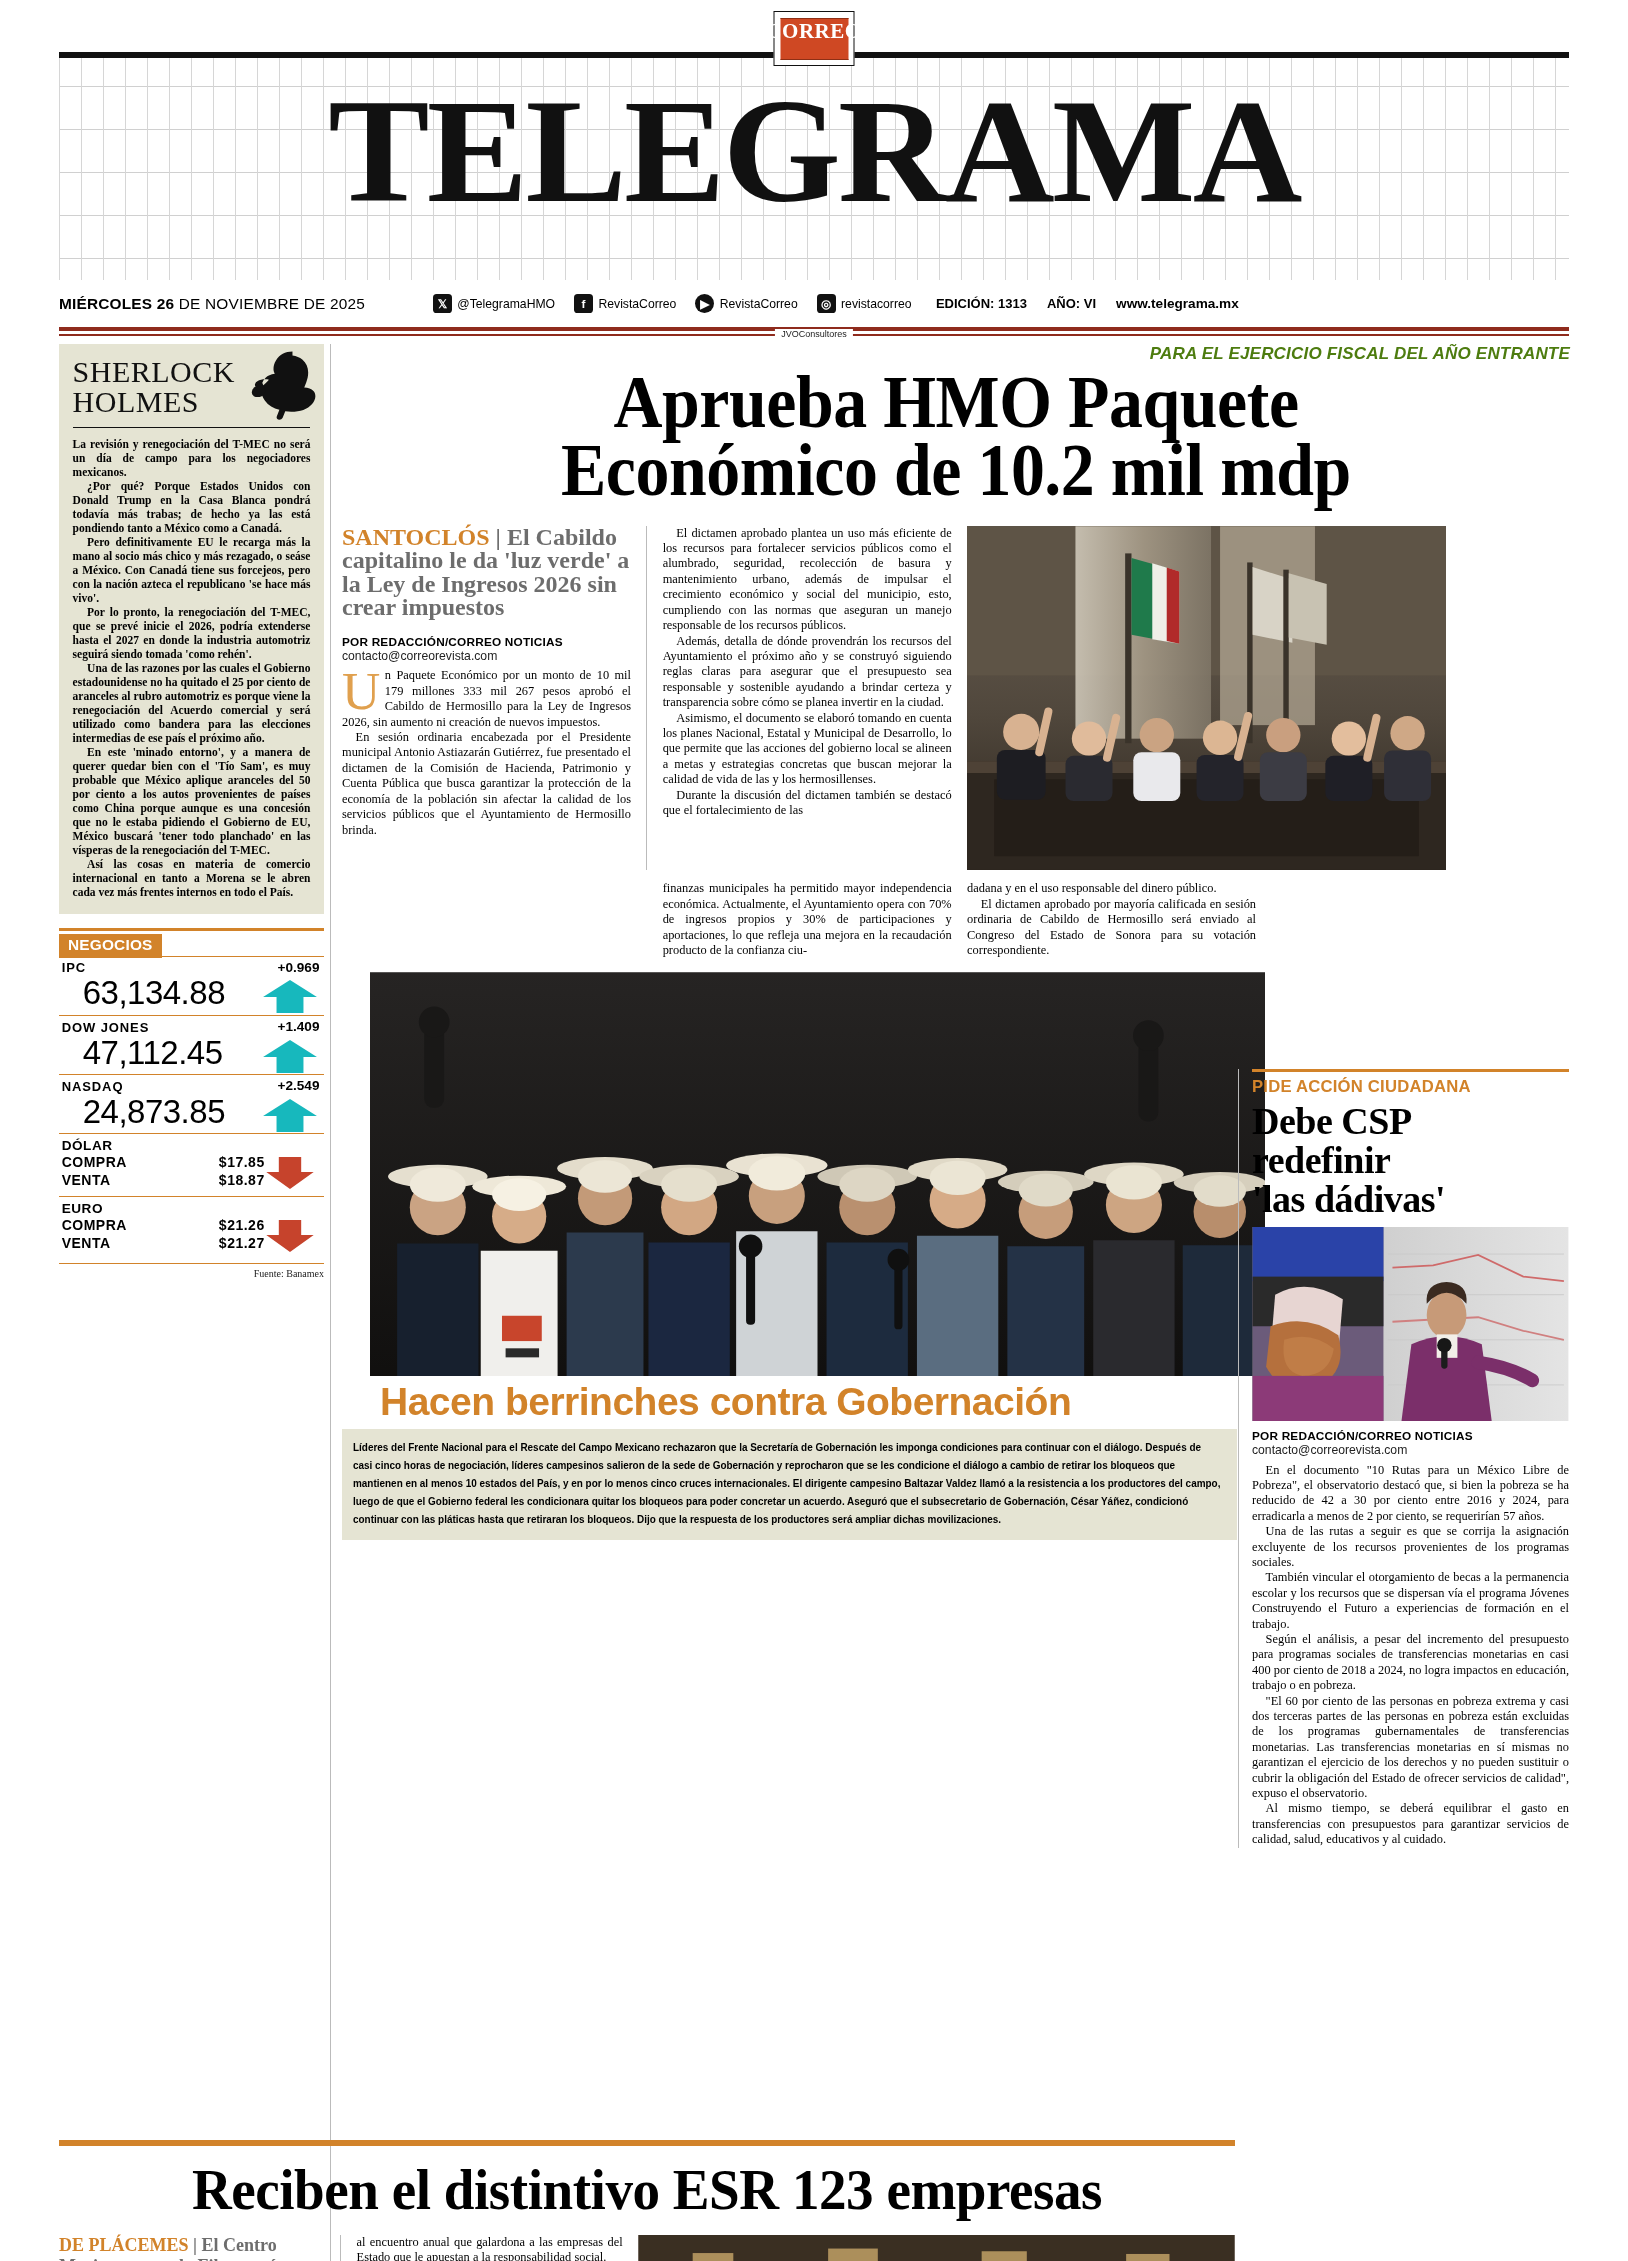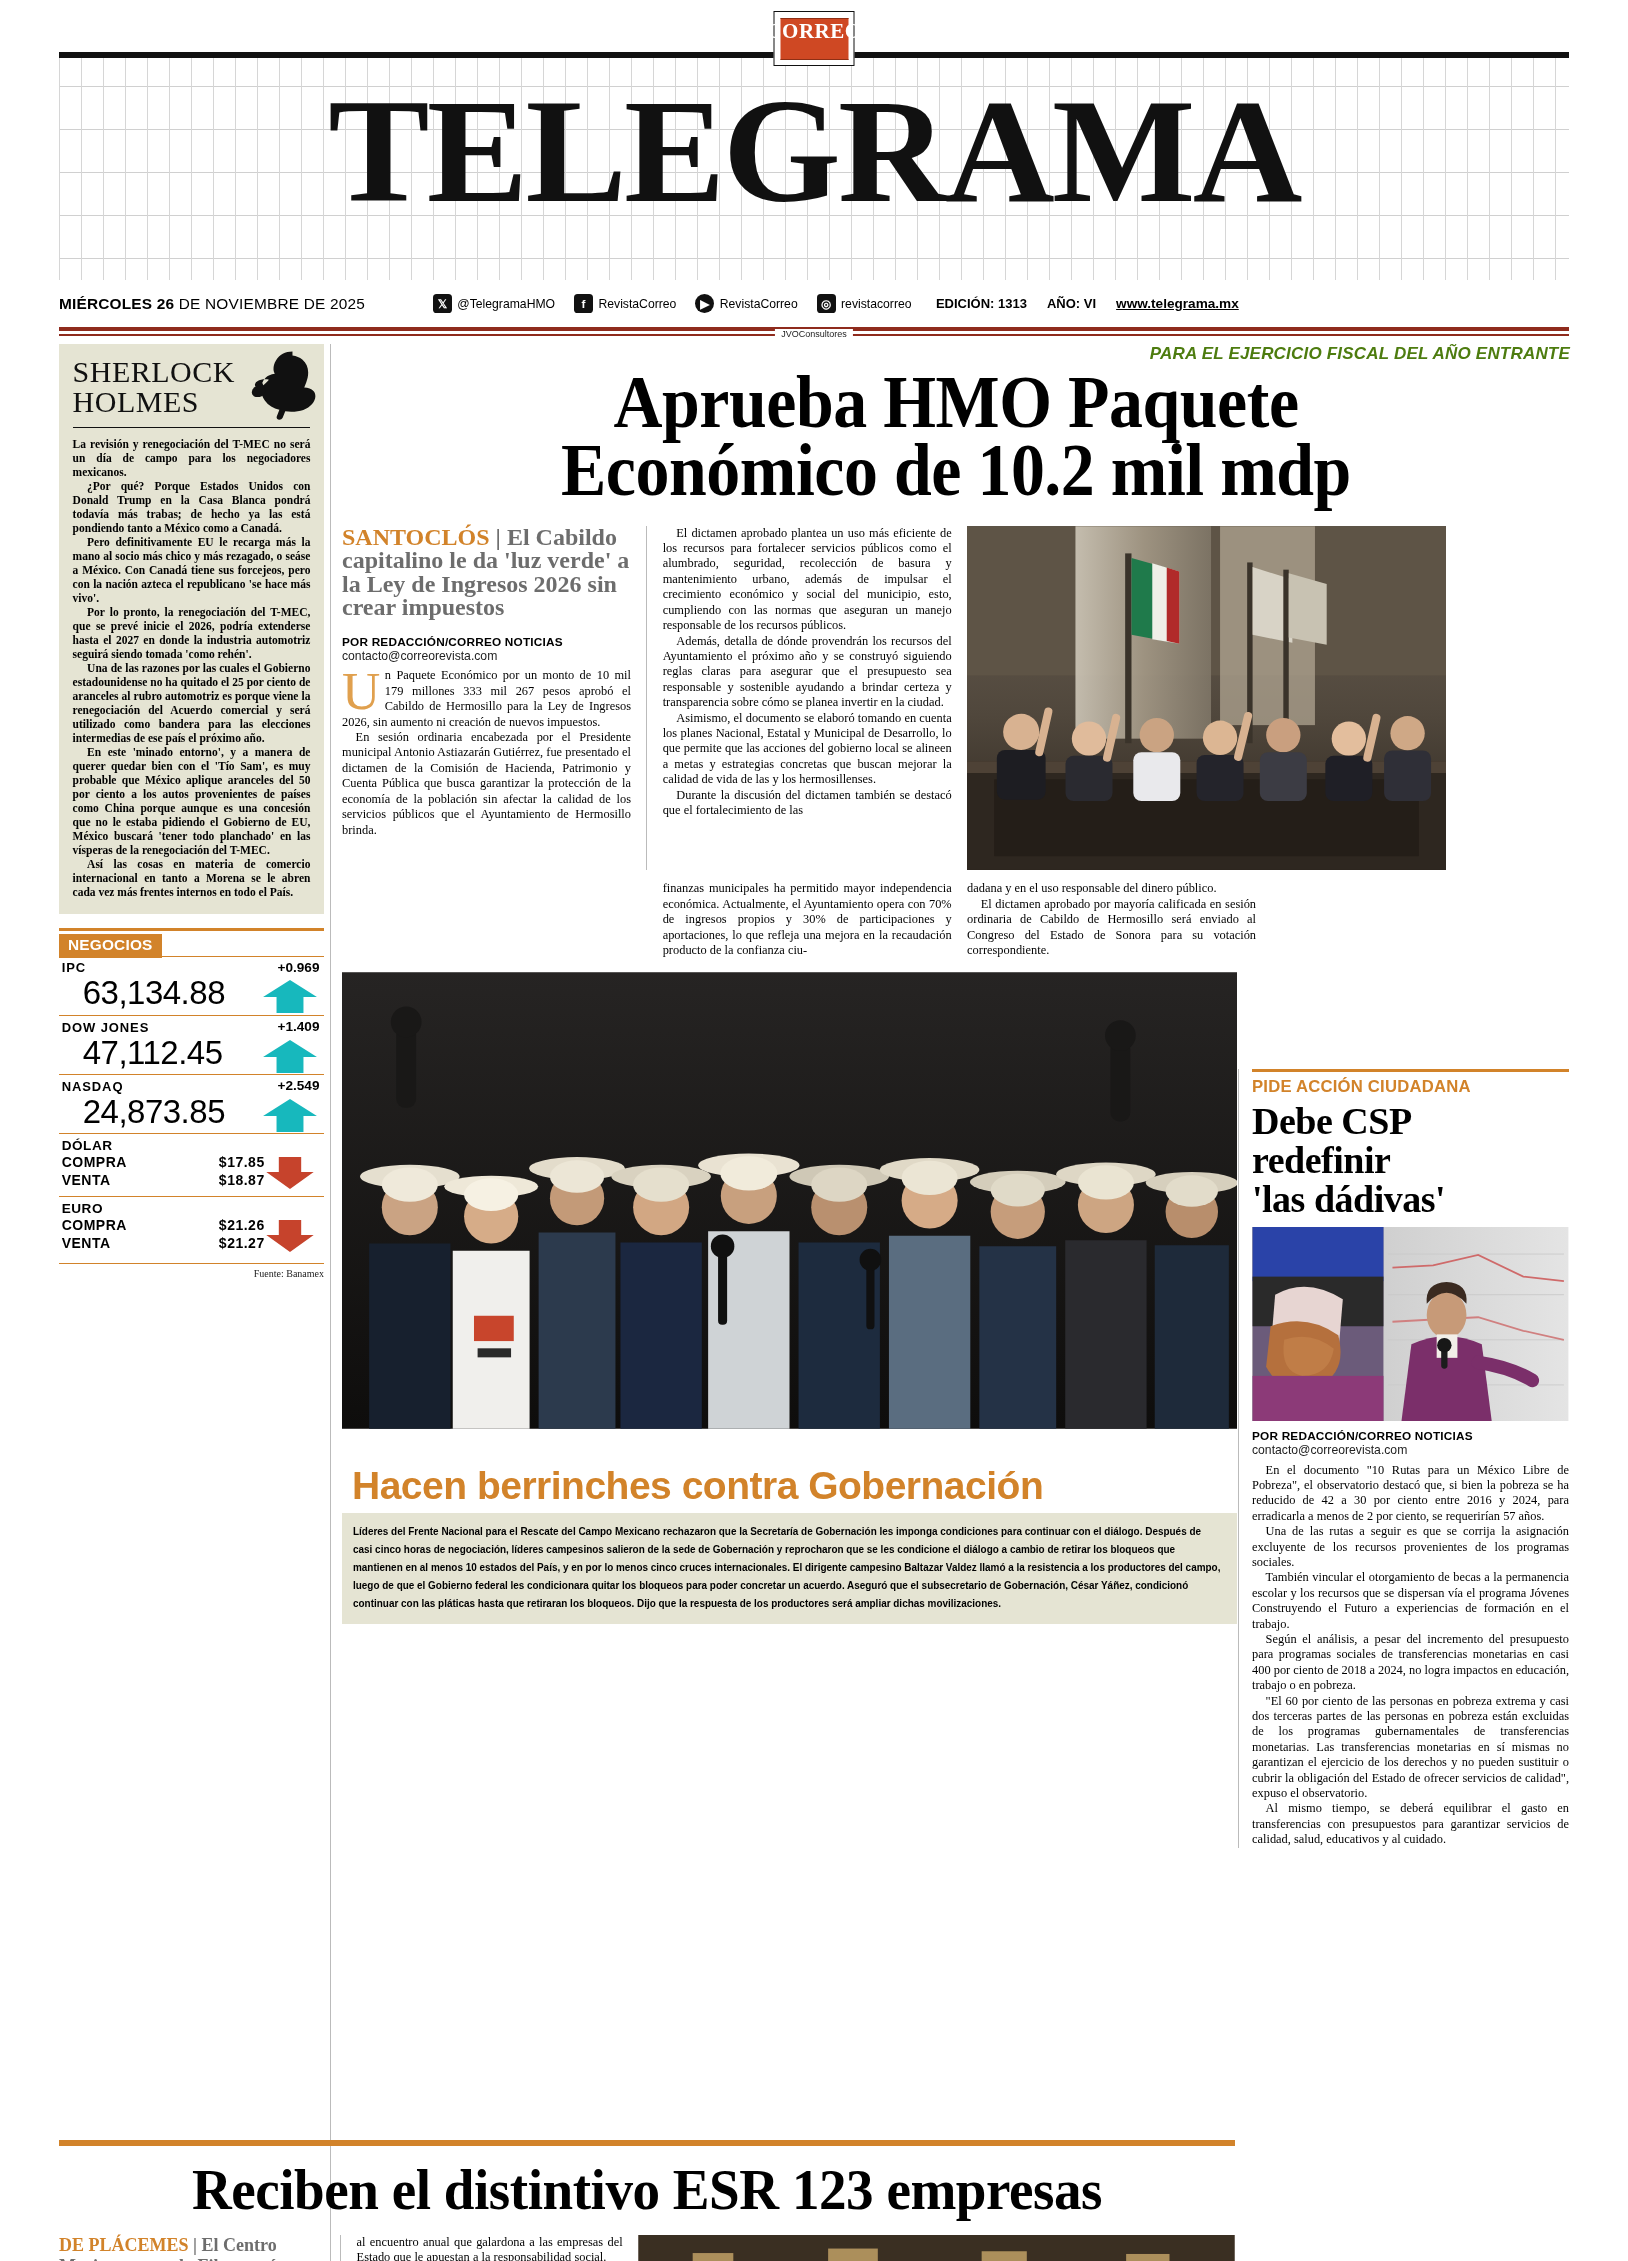--- a/index.html
+++ b/index.html
@@ -70,21 +70,21 @@
   .soc { display:flex; align-items:center; gap:5.4px; }
   .soc .ic {
     width:19px; height:19px; background:#111; color:#fff; border-radius:3.6px;
     display:flex; align-items:center; justify-content:center;
     font-size:11.8px; font-weight:700; font-family:"Liberation Sans", sans-serif;
   }
   .soc .ic.round { border-radius:50%; }
   .soc .lb { font-size:12.2px; font-family:"Liberation Sans", sans-serif; }
   .editinfo { display:flex; align-items:center; gap:20px; margin-left:24.4px; font-size:13px; }
   .editinfo b { font-weight:700; }
-  .url { font-weight:700; font-size:13.6px;text-decoration:underline; }
+  .url { font-weight:700; font-size:13.6px; }
 
   .jvc {
     position:absolute; left:50%; transform:translateX(-50%); bottom:-11.8px;
     font-size:9px; font-family:"Liberation Sans", sans-serif; color:#222;
     background:#fff; padding:0 6.3px; z-index:5;
   }
   .double-rule { margin:0 59px; }
   .double-rule .r1 { height:4.1px; background:#8f2b1d; }
   .double-rule .r2 { height:2.3px; background:#8f2b1d; margin-top:2.7px; }
 
@@ -197,21 +197,21 @@
   }
 
   
   .photo1 { width:479px; height:344px; }
 
   .after-photo { display:flex; gap:15.4px; margin-top:11.8px; }
   .ap-col { width:289px; }
 
   
   .campo-wrap { margin-top:13.6px; position:relative; width:895px; }
-  .campo-photo { width:895px; height:541px; position:relative; overflow:hidden; }
+  .campo-photo { width:895px; height:457px; position:relative; overflow:hidden;margin-left:28px; }
   .campo-title {
     position:absolute; left:0; right:0; bottom:0;
     background:#fff; padding:4.5px 10px 6.3px 10px;
   }
   .campo-title span {
     display:block; color:#d2832a; font-family:"Liberation Sans", sans-serif;
     font-weight:700; font-size:39px; line-height:42px; letter-spacing:-0.5px;
     transform:scaleX(1.0);
   }
   .campo-caption {

